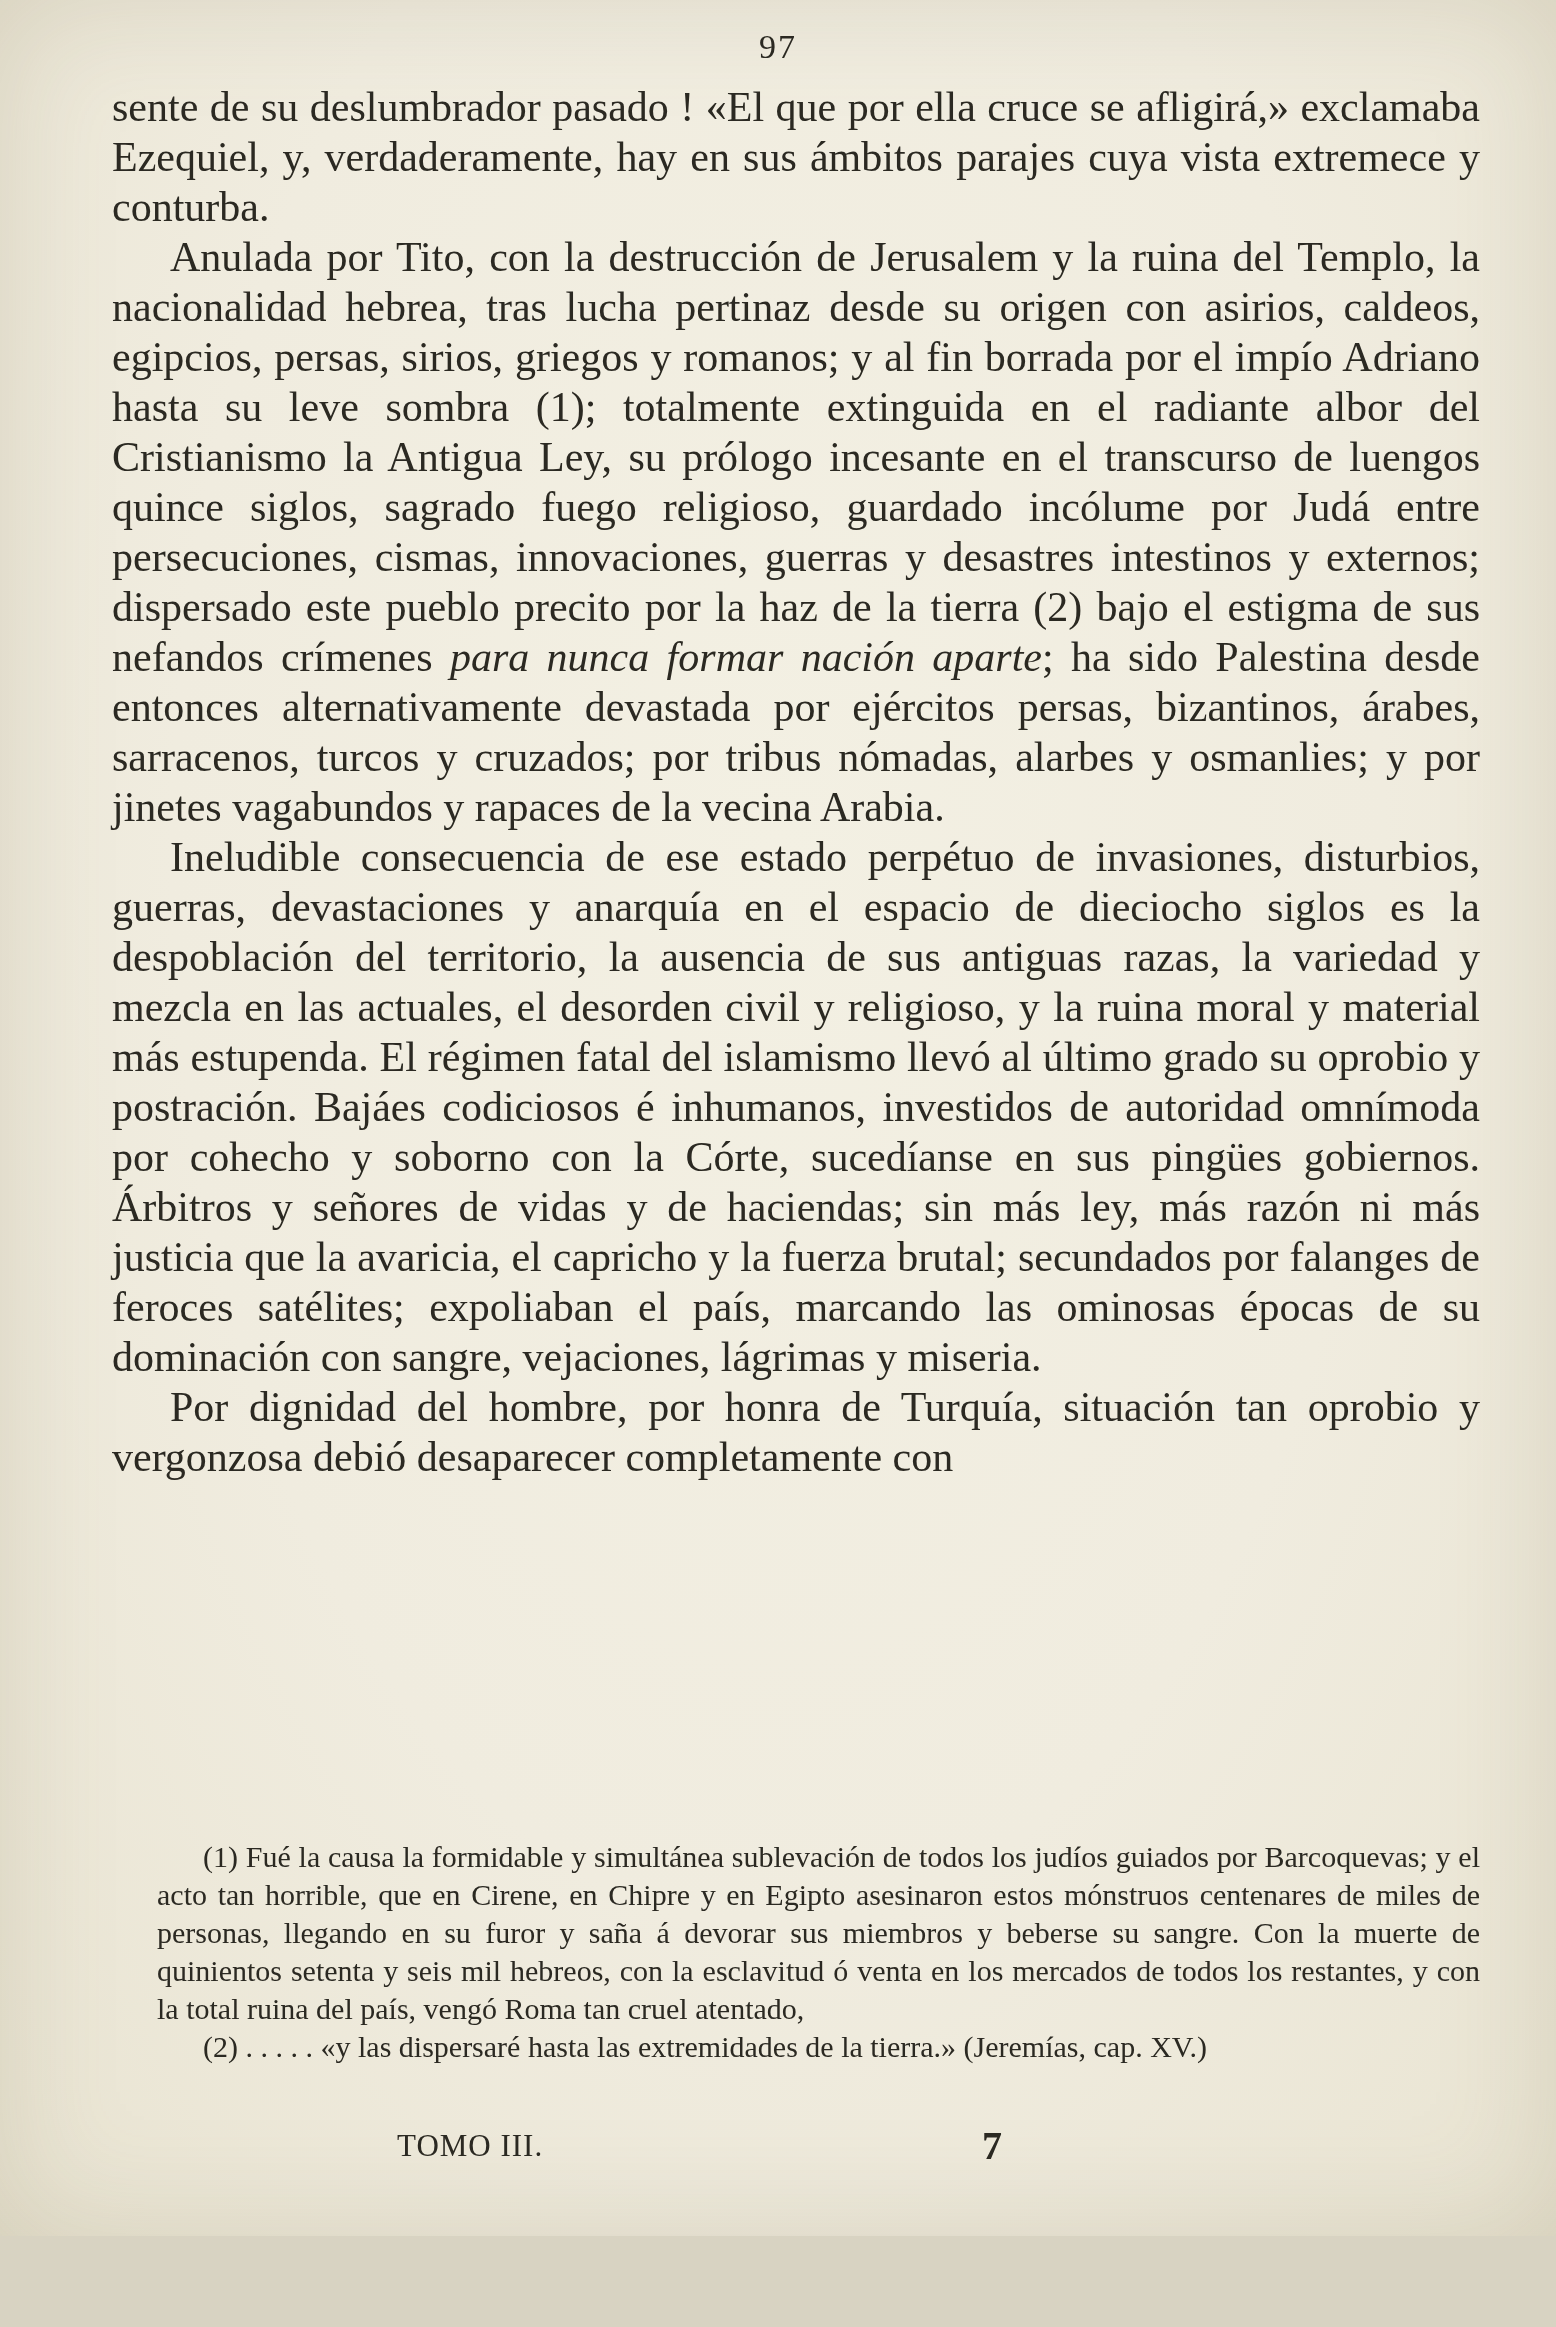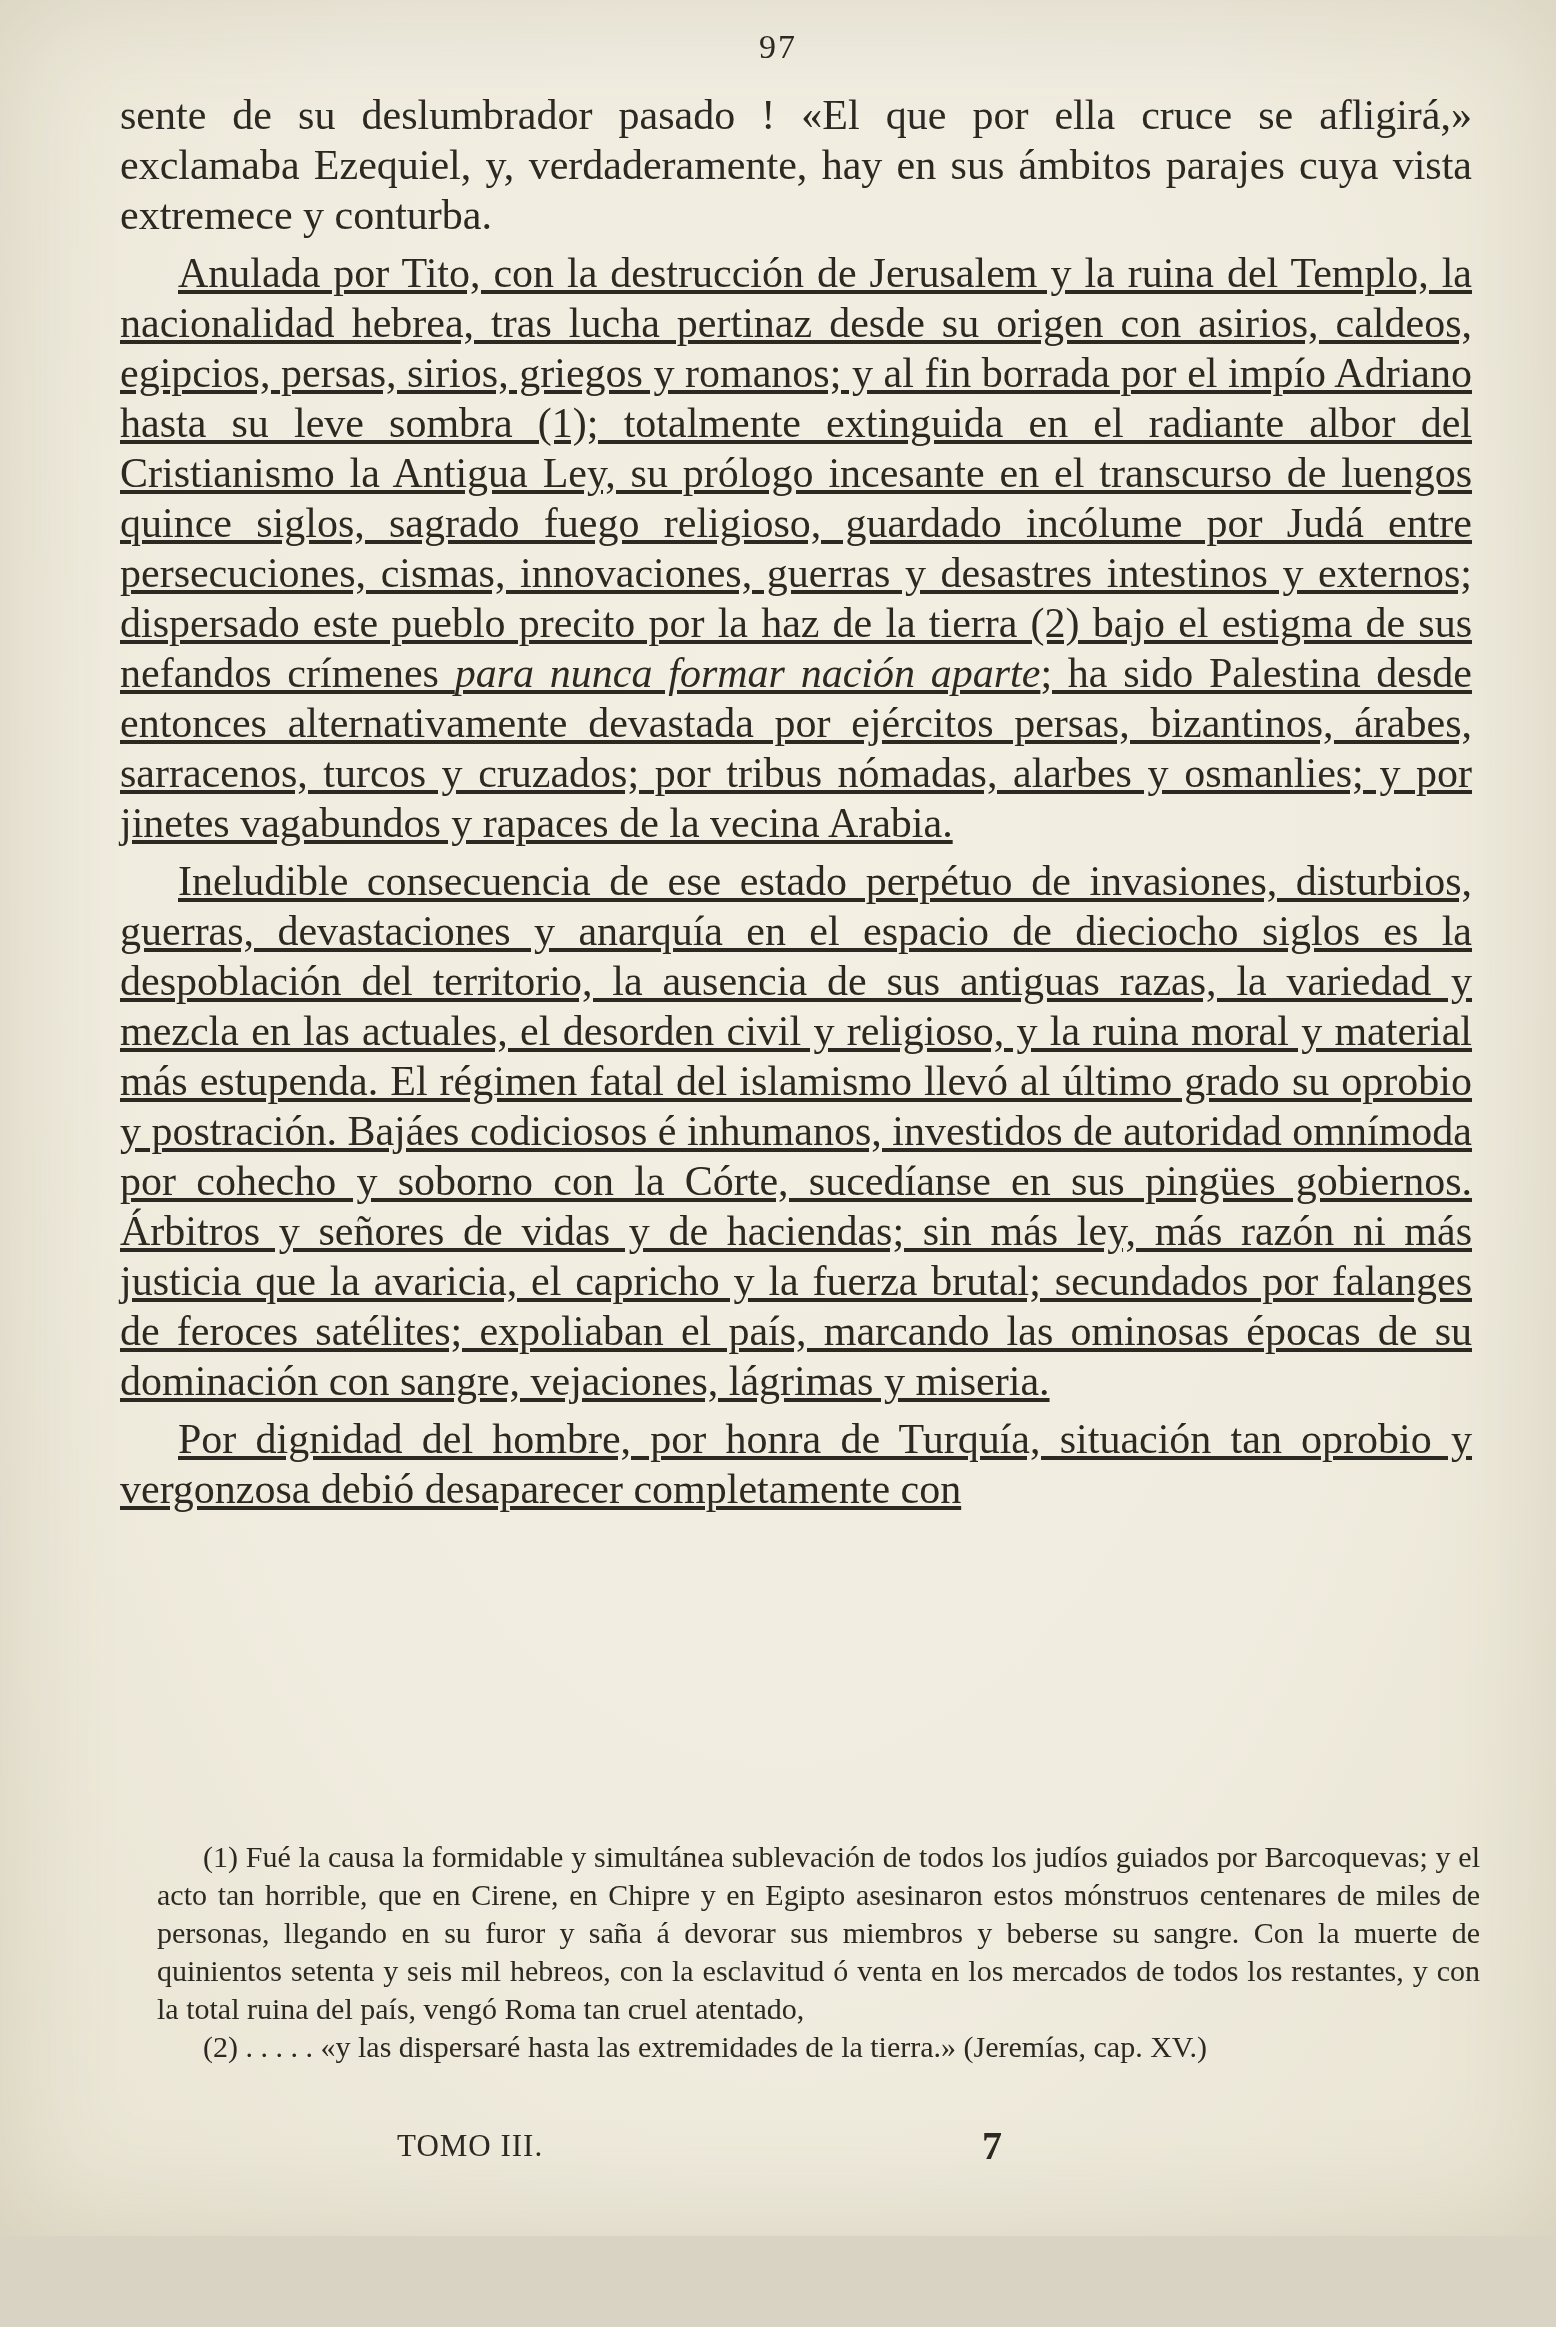--- a/index.html
+++ b/index.html
@@ -29,22 +29,22 @@
   }
   .body-text {
     position: absolute;
     top: 82px;
     left: 112px;
     width: 1368px;
     font-size: 42px;
     line-height: 50px;
     text-align: justify;
   }
-  .body-text p { margin: 8px; }
-  .body-text p.indent { text-indent: 58px; text-decoration: underline; }
+  .body-text p { margin: 0; }
+  .body-text p.indent { text-indent: 58px; }
   .body-text em { font-style: italic; }
   .footnotes {
     position: absolute;
     top: 1838px;
     left: 112px;
     width: 1368px;
     font-size: 30px;
     line-height: 38px;
     text-align: justify;
   }

